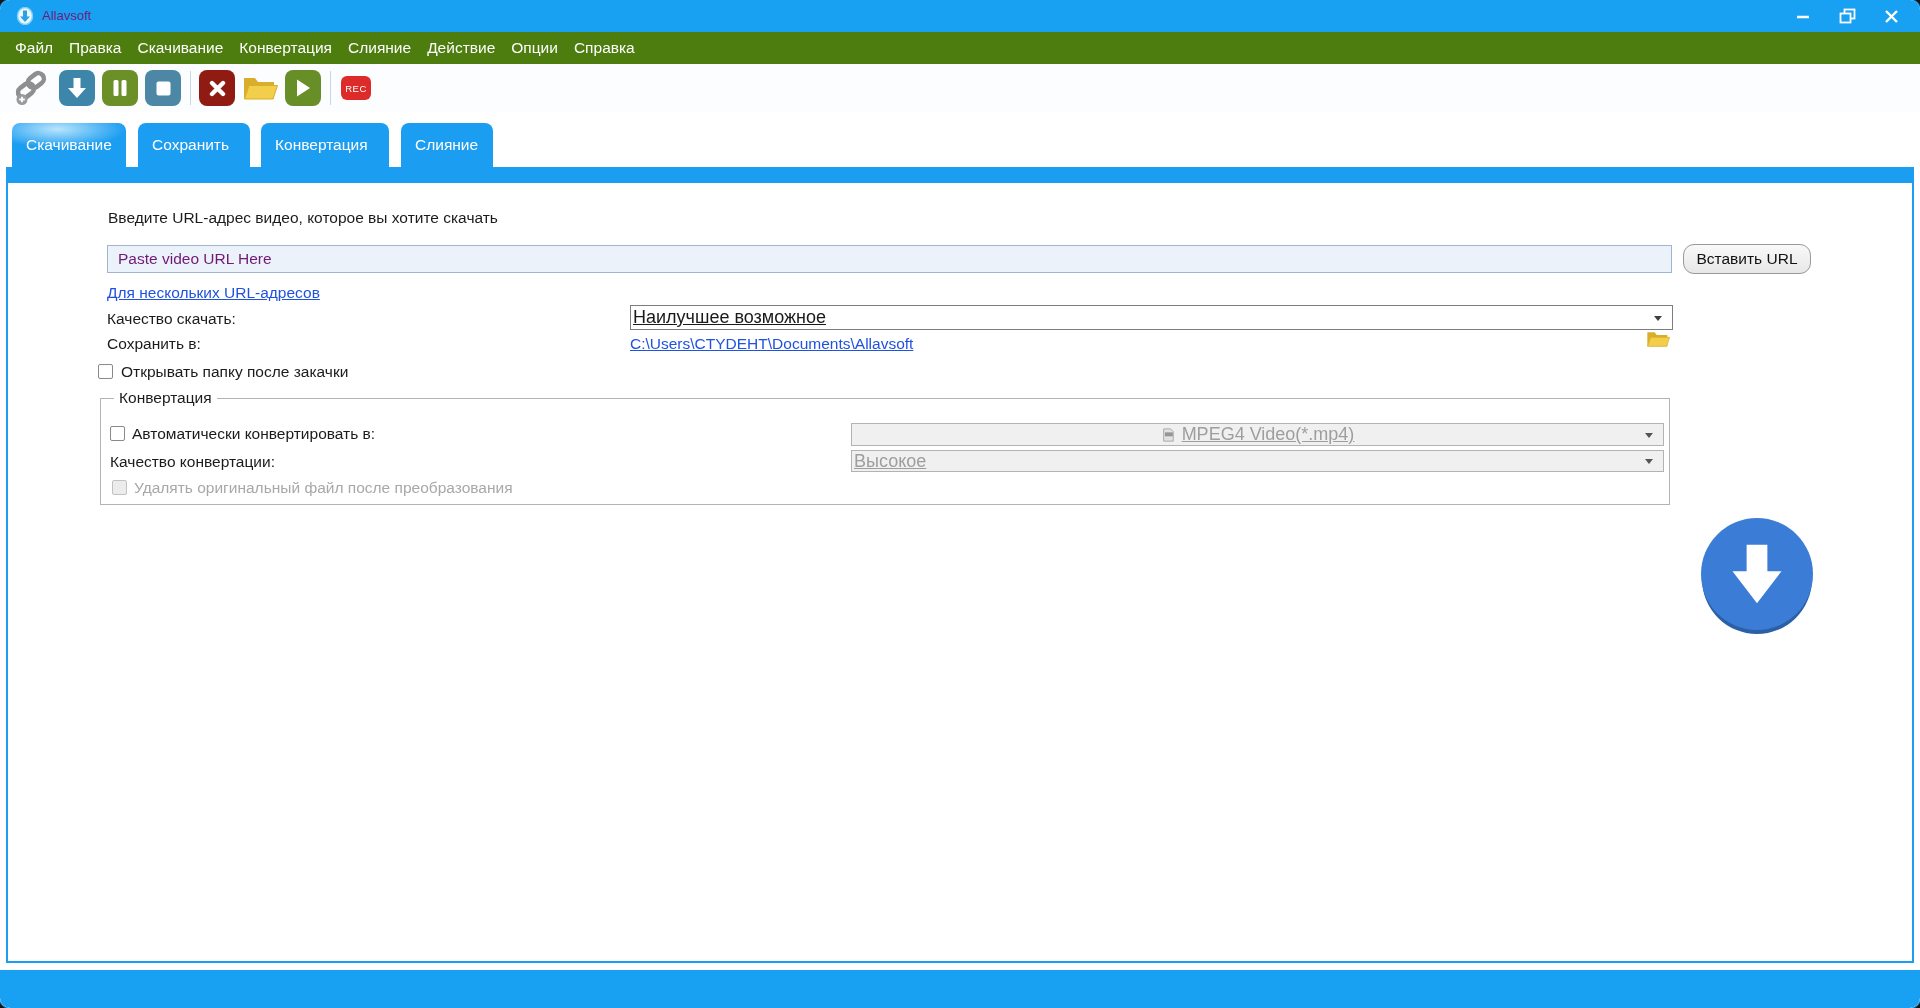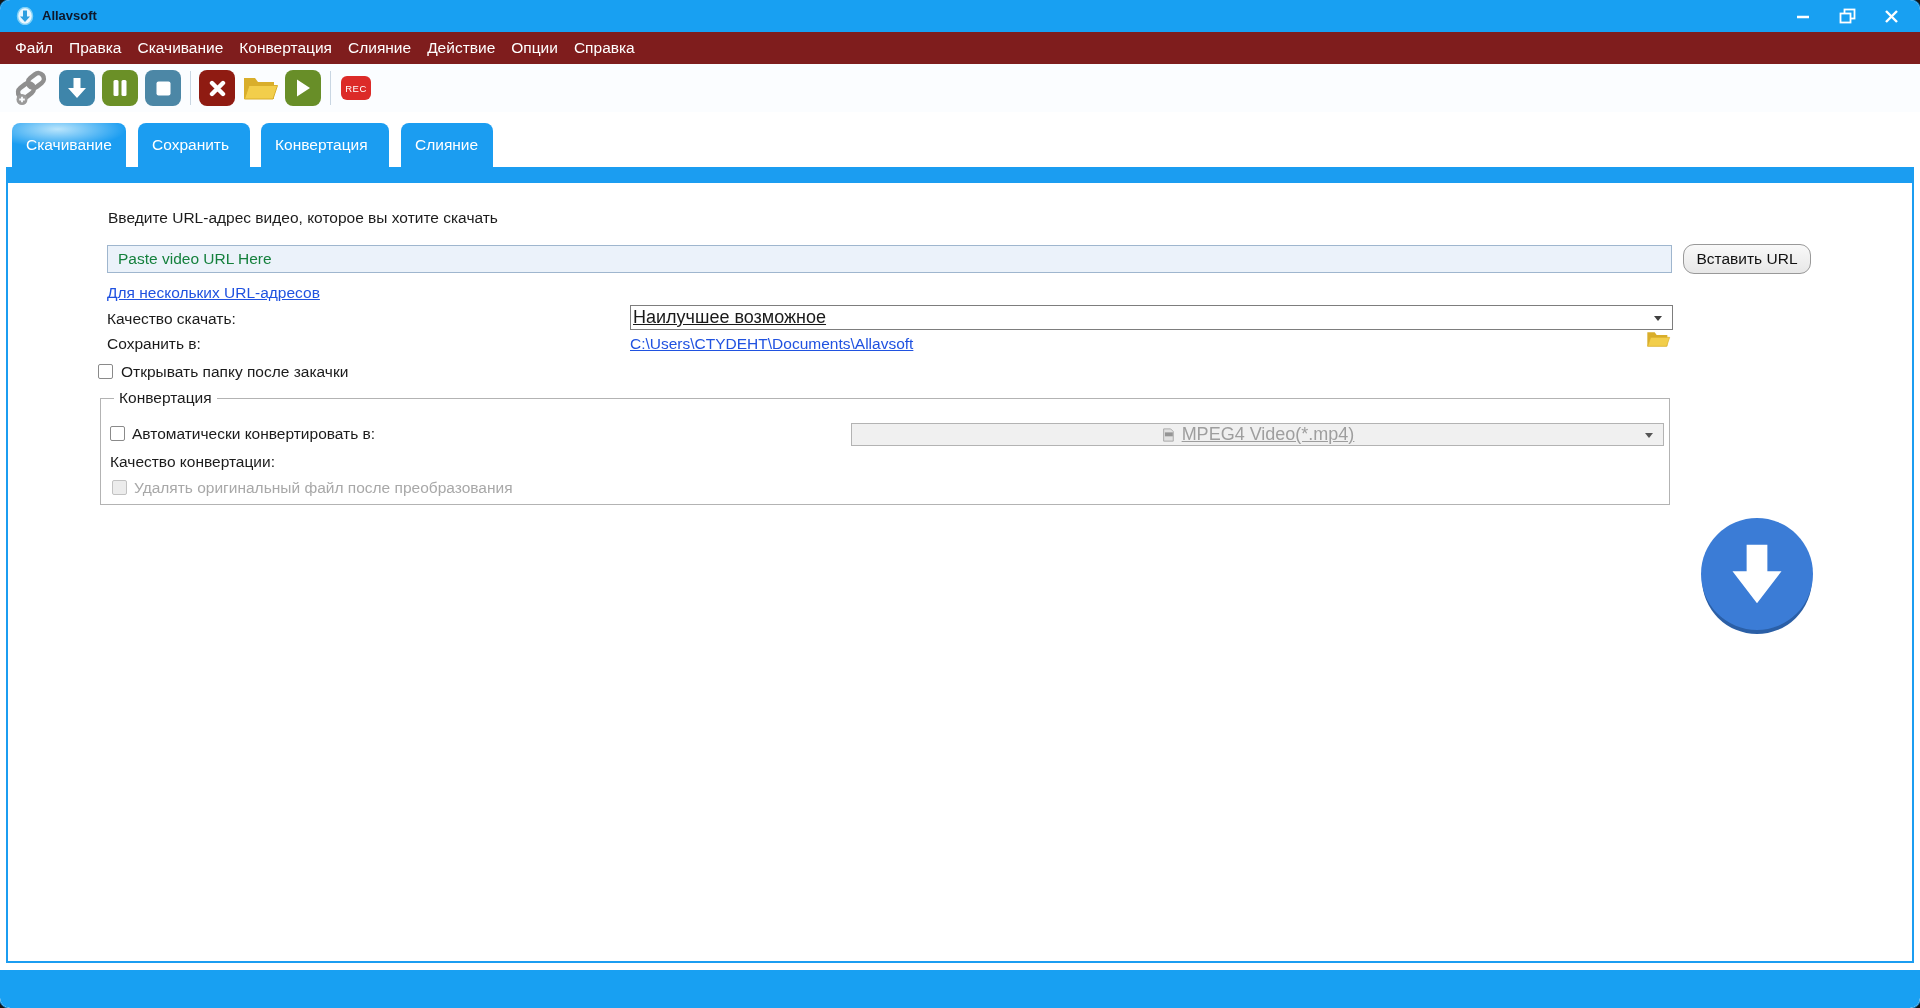--- a/index.html
+++ b/index.html
@@ -5,26 +5,26 @@
   html,body{margin:0;padding:0;background:#161616;}
   .stage{position:relative;width:1920px;height:1008px;font-family:"Liberation Sans",sans-serif;
          -webkit-font-smoothing:antialiased;}
   .window{position:absolute;inset:0;background:#ffffff;border-radius:10px;overflow:hidden;
           box-shadow:0 0 0 1px #0d7cc4;}
 
   
   .titlebar{position:absolute;top:0;left:0;right:0;height:32px;background:#18A0F2;}
   .app-icon{position:absolute;left:16px;top:7px;width:18px;height:18px;}
   .win-title{position:absolute;left:42px;top:0;height:32px;line-height:32px;
-             color:#0f172a;font-size:13px;font-weight:bold;}
+             color:#701a75;font-size:13px;font-weight:normal;}
   .win-controls{position:absolute;right:14px;top:0;height:32px;display:flex;align-items:center;gap:14px;}
   .win-btn{width:30px;height:26px;display:flex;align-items:center;justify-content:center;cursor:default;}
 
   
-  .menubar{position:absolute;top:32px;left:0;right:0;height:32px;background:#7f1d1d;
+  .menubar{position:absolute;top:32px;left:0;right:0;height:32px;background:#4d7c0f;
            display:flex;align-items:center;padding-left:8px;}
   .menu-item{color:#ffffff;font-size:15.5px;padding:4px 7px;margin-right:2px;white-space:nowrap;}
 
   
   .toolbar{position:absolute;top:64px;left:0;right:0;height:48px;background:#FBFDFF;
            display:flex;align-items:center;padding-left:10px;}
   .tool{width:36px;height:36px;border-radius:8px;margin-right:7px;display:flex;
         align-items:center;justify-content:center;flex:0 0 auto;}
   .tool.flat{background:transparent;}
   .tb-sep{width:1px;height:34px;background:#c9d6e2;margin:0 8px 0 2px;flex:0 0 auto;}
@@ -40,21 +40,21 @@
   .tab.active{background:radial-gradient(95px 26px at 40% 14%,rgba(225,247,255,.8),rgba(225,247,255,0) 72%),#1B9DF1;}
 
   
   .pane{position:absolute;top:167px;left:6px;right:6px;bottom:45px;background:#ffffff;
         border:2px solid #1B9DF1;border-top:16px solid #1B9DF1;box-sizing:border-box;}
   .lbl{position:absolute;color:#1b1b1b;font-size:15.5px;white-space:nowrap;}
   .link{position:absolute;color:#2052E0;font-size:15.5px;text-decoration:underline;white-space:nowrap;cursor:pointer;}
 
   .url-input{position:absolute;left:99px;top:62px;width:1565px;height:28px;box-sizing:border-box;
              background:#EBF2FA;border:1px solid #9FB6CE;font-family:"Liberation Sans",sans-serif;
-             font-size:15.5px;color:#15803d;padding:0 10px;outline:none;}
+             font-size:15.5px;color:#701a75;padding:0 10px;outline:none;}
   .paste-btn{position:absolute;left:1675px;top:61px;width:128px;height:30px;box-sizing:border-box;
              background:linear-gradient(#f9f9f9,#e7e7e7);border:1px solid #999999;border-radius:11px;
              font-family:"Liberation Sans",sans-serif;font-size:15.5px;color:#111;}
 
   .combo{position:absolute;box-sizing:border-box;background:#ffffff;border:1px solid #7d7d7d;
          display:flex;align-items:center;padding:0 2px;font-size:18px;color:#1a1a1a;text-decoration:underline;}
   .combo .arrow{position:absolute;right:10px;top:50%;margin-top:-2px;width:0;height:0;
                 border-left:4.5px solid transparent;border-right:4.5px solid transparent;
                 border-top:5px solid #404040;}
   .combo.disabled{background:#F0F0F0;border-color:#B3B3B3;color:#9E9E9E;}
@@ -222,20 +222,24 @@
       <div class="combo disabled" style="left:750px;top:24px;width:813px;height:23px;justify-content:center;">
         <svg width="14" height="14" viewBox="0 0 16 16" style="margin-right:7px;opacity:.75;">
           <path d="M3 1h8l3 3v11H3z" fill="#dcdcdc" stroke="#8a8a8a" stroke-width="1"></path>
           <rect x="4.5" y="5" width="9" height="4.5" fill="#777"></rect>
         </svg>
         <span>MPEG4 Video(*.mp4)</span>
         <span class="arrow"></span>
       </div>
 
       <div class="lbl" style="left:9px;top:54px;">Качество конвертации:</div>
+      <div class="combo disabled" style="left:750px;top:51px;width:813px;height:22px;">
+        <span>Высокое</span>
+        <span class="arrow"></span>
+      </div>
 
       <span class="checkbox disabled" style="left:11px;top:81px;"></span>
       <div class="lbl disabled" style="left:33px;top:80px;">Удалять оригинальный файл после преобразования</div>
     </div>
 
     <div class="big-dl">
       <svg width="58" height="66" viewBox="0 0 60 70">
         <path d="M19 4 H41 V32 H56 L30 66 L4 32 H19 Z" fill="#ffffff"></path>
       </svg>
     </div>

